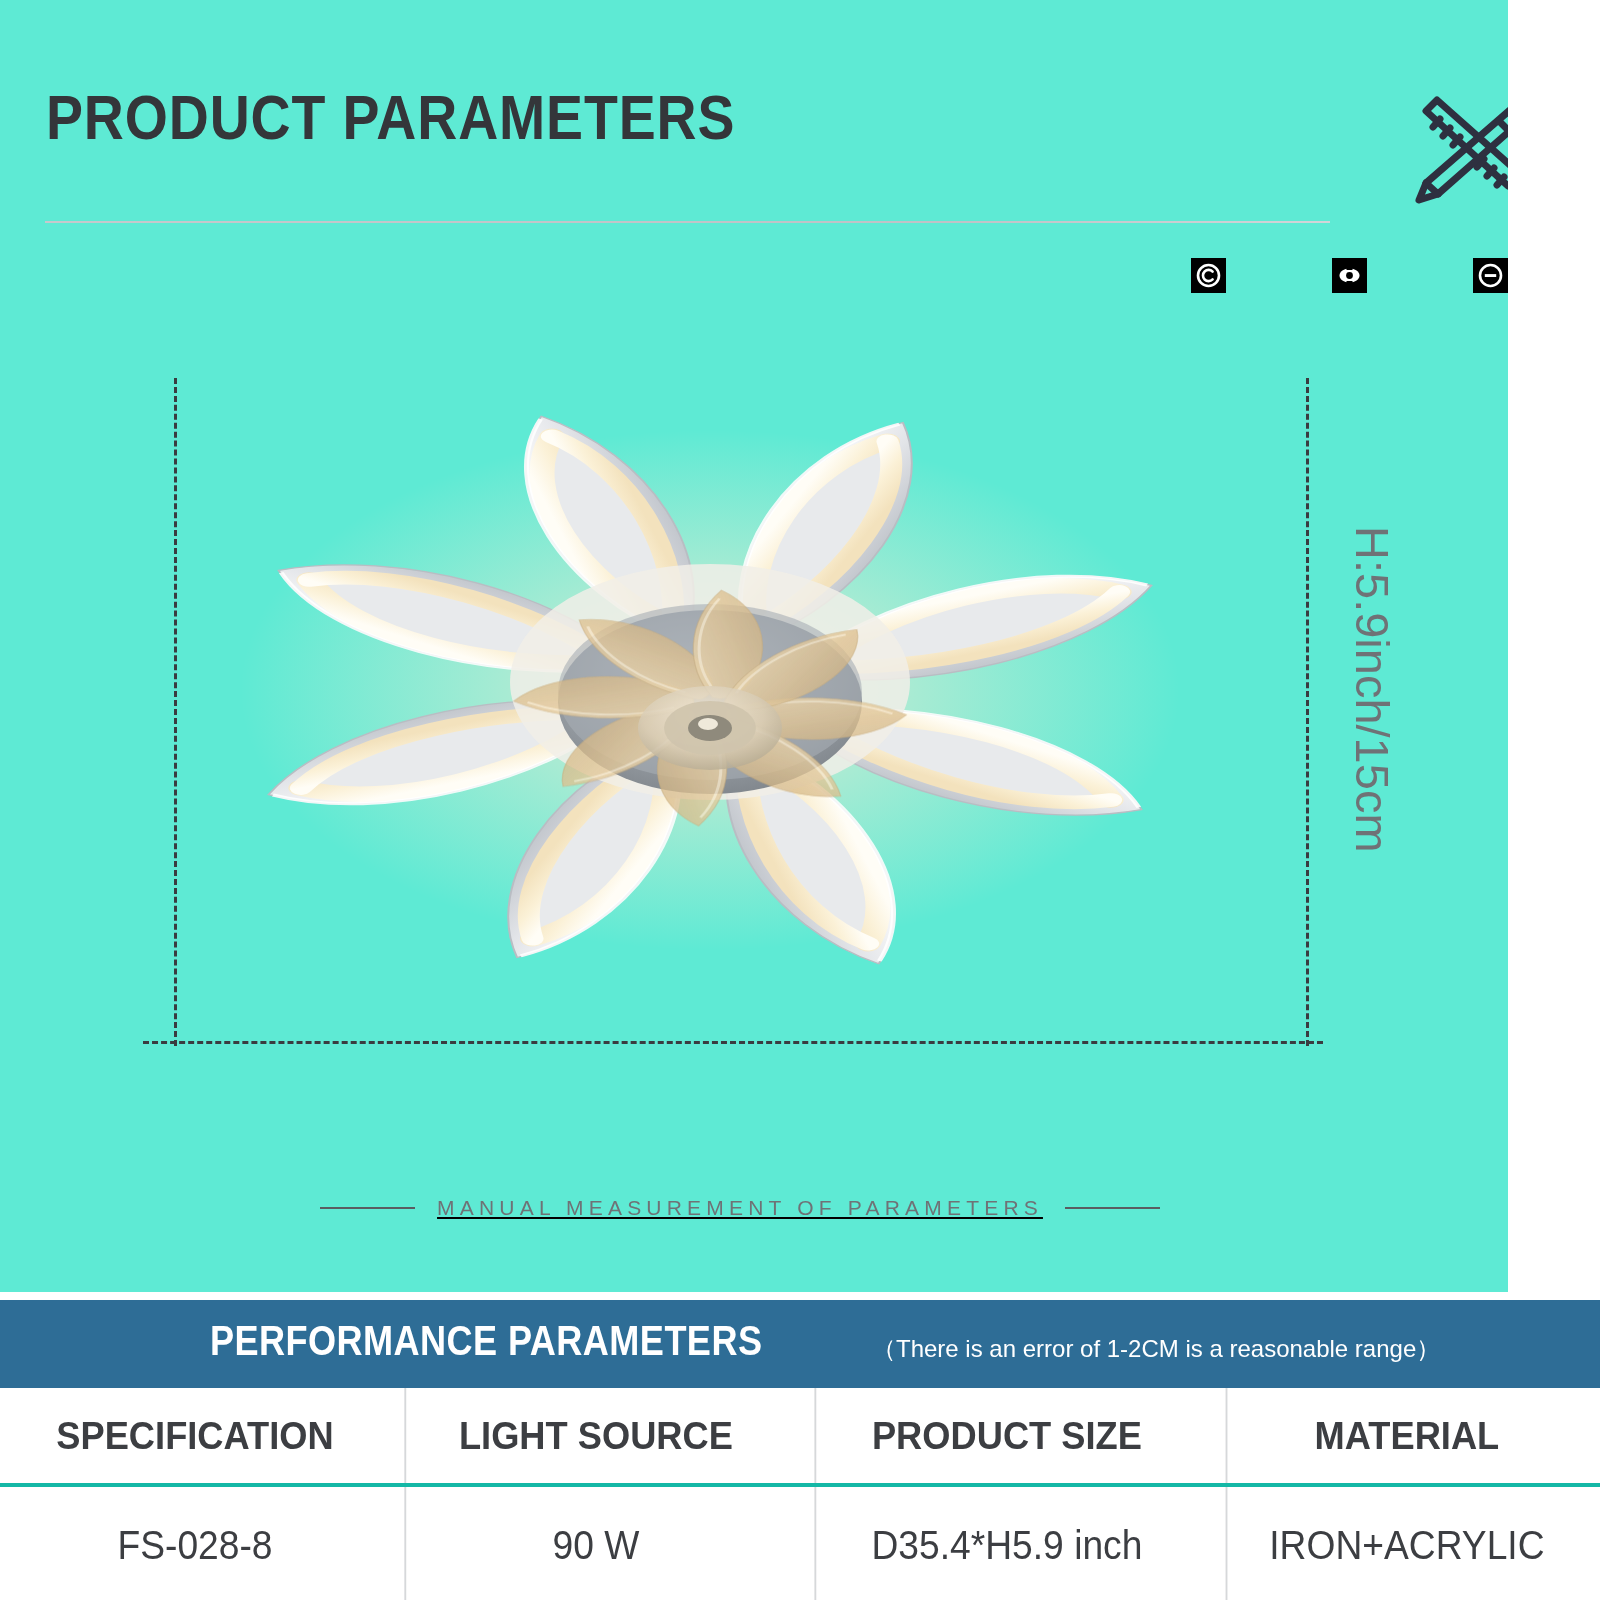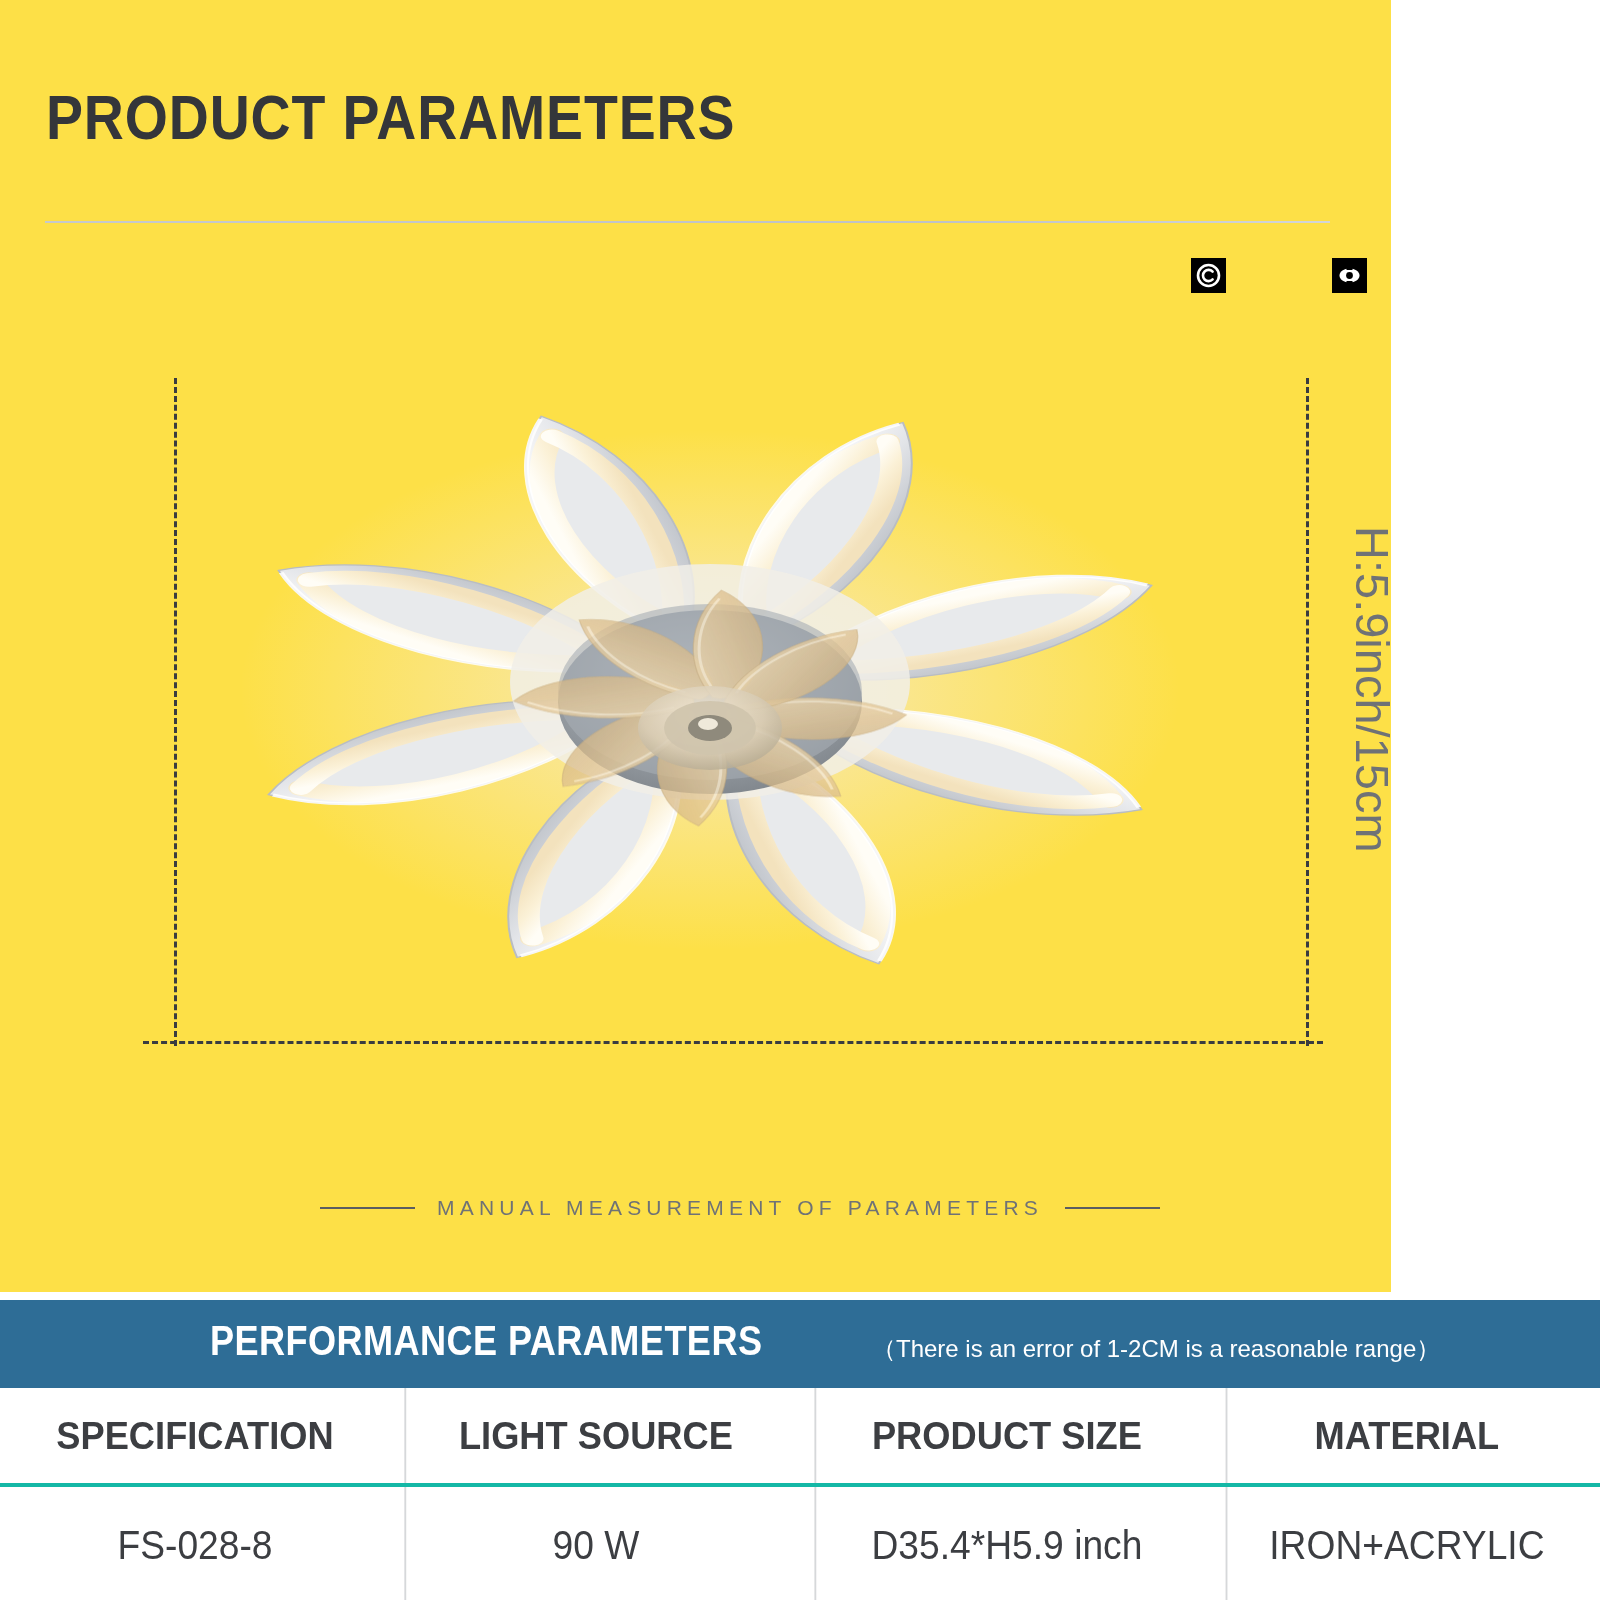--- a/index.html
+++ b/index.html
@@ -5,22 +5,22 @@
   html,body{margin:0;padding:0;}
   body{
     width:1600px;height:1600px;
     background:#ffffff;
     font-family:"Liberation Sans", sans-serif;
     overflow:hidden;
     position:relative;
   }
   
   .panel{
-    position:absolute;left:0;top:0;width:1391px;height:1292px;
-    background:#fde047;
+    position:absolute;left:0;top:0;width:1508px;height:1292px;
+    background:#5eead4;
     overflow:hidden;
   }
   .page-title{
     position:absolute;left:46px;top:86px;
     font-size:63px;line-height:1;
     font-weight:700;
     letter-spacing:1px;
     color:#34363a;
     transform:scaleX(0.88);
     transform-origin:left center;
@@ -64,21 +64,21 @@
     position:absolute;left:0;top:1101px;width:1480px;
     text-align:center;
     font-size:55px;line-height:1;
     color:#6f7276;
     letter-spacing:-0.5px;
     white-space:nowrap;
   }
   
   .manual-row{
     position:absolute;left:0;top:1196px;width:1480px;
-    display:flex;align-items:center;justify-content:center;gap:22px;
+    display:flex;align-items:center;justify-content:center;gap:22px;text-decoration:underline;
   }
   .manual-rule{width:95px;height:2px;background:#5a5d61;}
   .manual-text{
     font-size:21px;letter-spacing:5.2px;color:#6f7276;white-space:nowrap;
   }
 
   
   .perf-banner{
     position:absolute;left:0;top:1300px;width:1600px;height:88px;
     background:#2e6d96;

